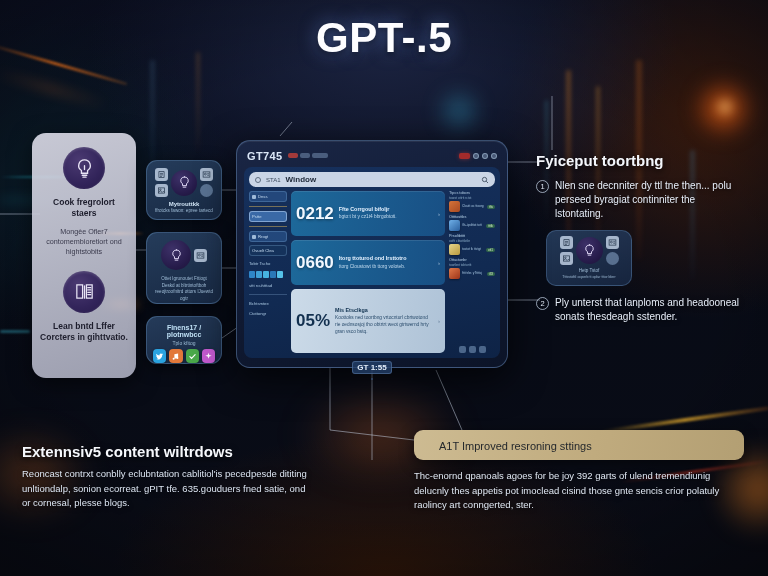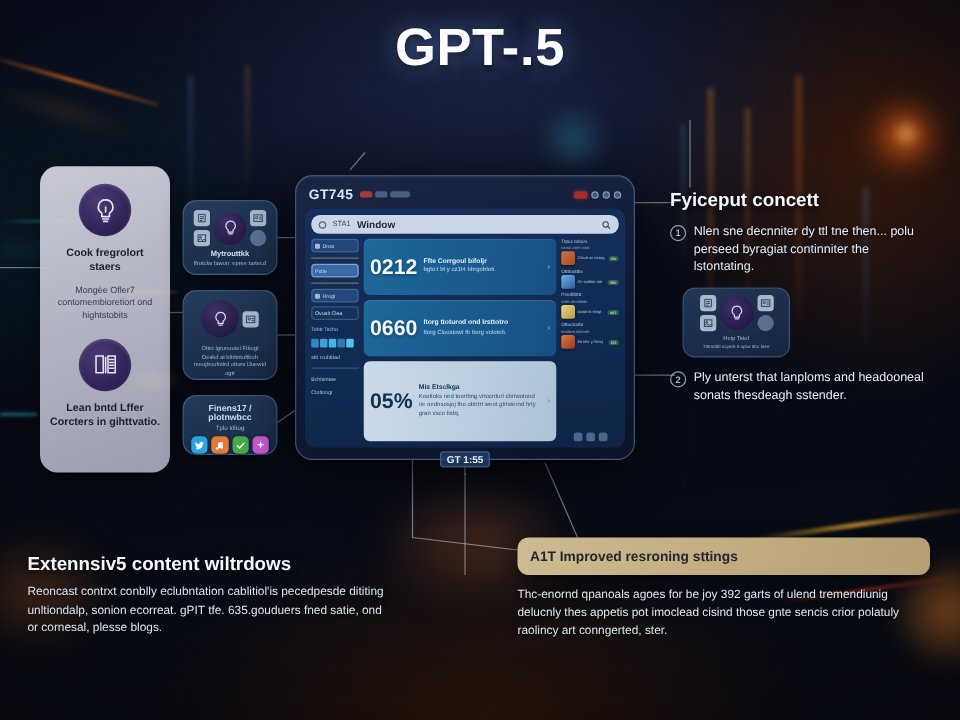--- a/index.html
+++ b/index.html
@@ -253,21 +253,21 @@
   }
 
   
   #br { position:absolute; left:414px; top:430px; width:330px; z-index:16; }
   #br-banner {
     background:linear-gradient(100deg, #cdbb92, #c0ab7e 55%, #b39f73);
     border-radius:9px; padding:6px 10px;
     box-shadow:0 4px 14px rgba(0,0,0,.5);
   }
   #br-banner span {
-    font-size:11px; font-weight:bold; color:#24282c; filter:blur(.2px);
+    font-size:11px; font-weight:normal; color:#24282c; filter:blur(.2px);margin-left:15px;
   }
   .br-p {
     margin-top:9px; font-size:9.5px; color:#dfe7f2; line-height:1.55;
     text-shadow:0 1px 5px rgba(0,0,0,.8); filter:blur(.3px);
   }
 
   
   #lines { position:absolute; inset:0; z-index:14; pointer-events:none; }
 </style>
 </head>
@@ -575,21 +575,21 @@
     </div>
   </div>
 
   <div class="tb-bottom">
     <span class="tb-badge">GT 1:55</span>
     <span class="tb-bar"></span>
   </div>
 </div>
 
 <div id="right-col">
-  <div class="rc-h">Fyiceput concett</div>
+  <div class="rc-h">Fyiceput toortbng</div>
   <div class="rc-item">
     <span class="rc-num">1</span>
     <span class="rc-tx">Nlen sne decnniter dy ttl tne then... polu perseed byragiat continniter the lstontating.</span>
   </div>
   <div id="rc-card">
     <div class="mini-row">
       <div class="mini-stack">
         <div class="mini-sq">
           <svg viewBox="0 0 24 24" fill="none" stroke="#2b3c52" stroke-width="2">
               <path d="M5 4h14v16H5z"></path>

